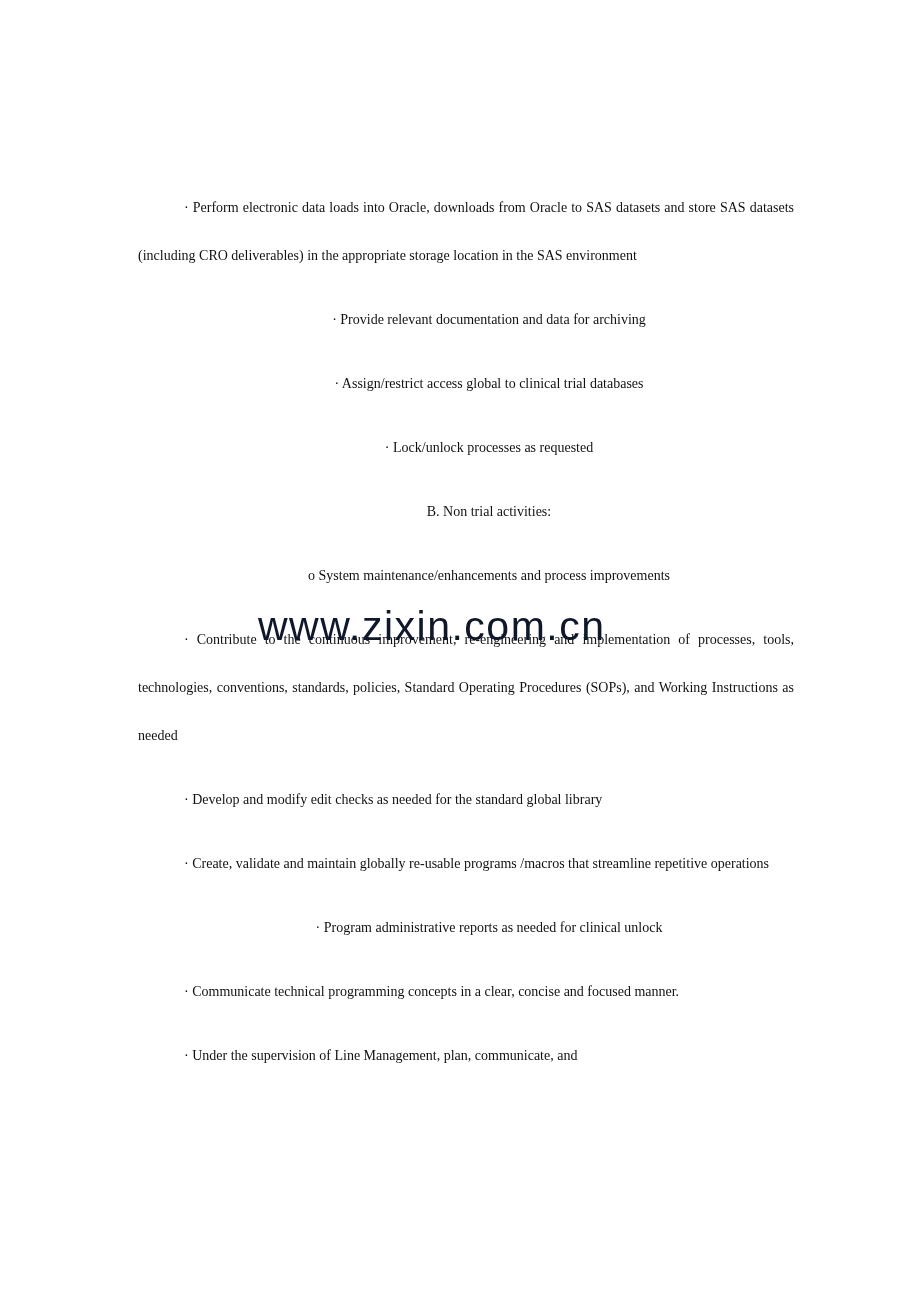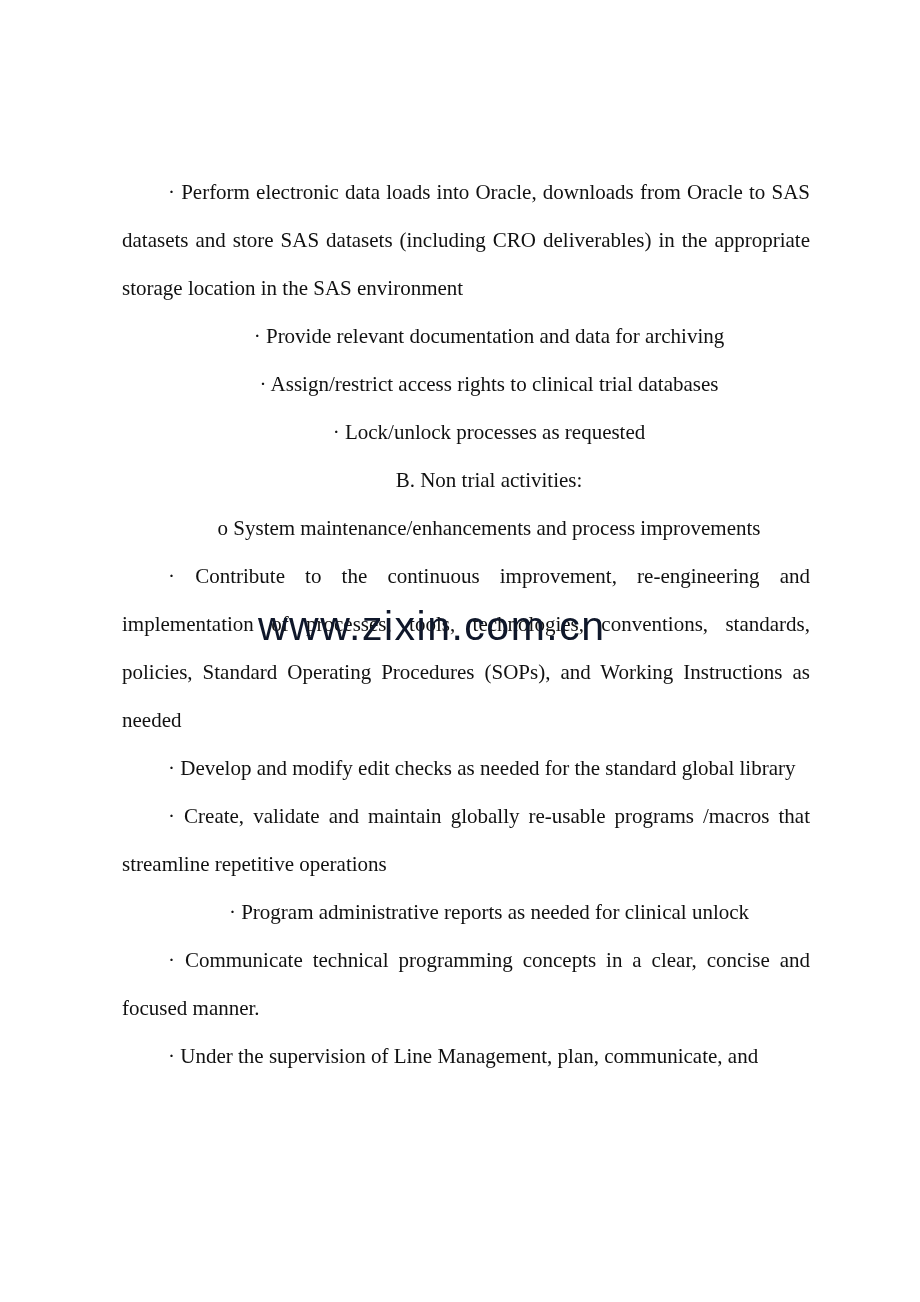--- a/index.html
+++ b/index.html
@@ -42,22 +42,22 @@
   
   #body-text {
     position: absolute;
     left: 122px;
     top: 168px;
     width: 688px;
     z-index: 1;
   }
 
   .para {
-    margin: 0;
-    font-size: 21px;
+    margin: 16px;
+    font-size: 14px;
     line-height: 48px;
     text-indent: 46px;
     color: #111111;
     -webkit-font-smoothing: antialiased;
   }
 
   
   .para.justified {
     text-align: justify;
     text-align-last: left;
@@ -78,21 +78,21 @@
 
 <div id="page">
 
   <div id="watermark">www.zixin.com.cn</div>
 
   <div id="body-text">
     <p class="para justified">· Perform electronic data loads into Oracle, downloads from Oracle to SAS datasets and store SAS datasets (including CRO deliverables) in the appropriate storage location in the SAS environment</p>
 
     <p class="para single">· Provide relevant documentation and data for archiving</p>
 
-    <p class="para single">· Assign/restrict access rights to clinical trial databases</p>
+    <p class="para single">· Assign/restrict access global to clinical trial databases</p>
 
     <p class="para single">· Lock/unlock processes as requested</p>
 
     <p class="para heading">B. Non trial activities:</p>
 
     <p class="para heading">o System maintenance/enhancements and process improvements</p>
 
     <p class="para justified">· Contribute to the continuous improvement, re-engineering and implementation of processes, tools, technologies, conventions, standards, policies, Standard Operating Procedures (SOPs), and Working Instructions as needed</p>
 
     <p class="para justified">· Develop and modify edit checks as needed for the standard global library</p>

